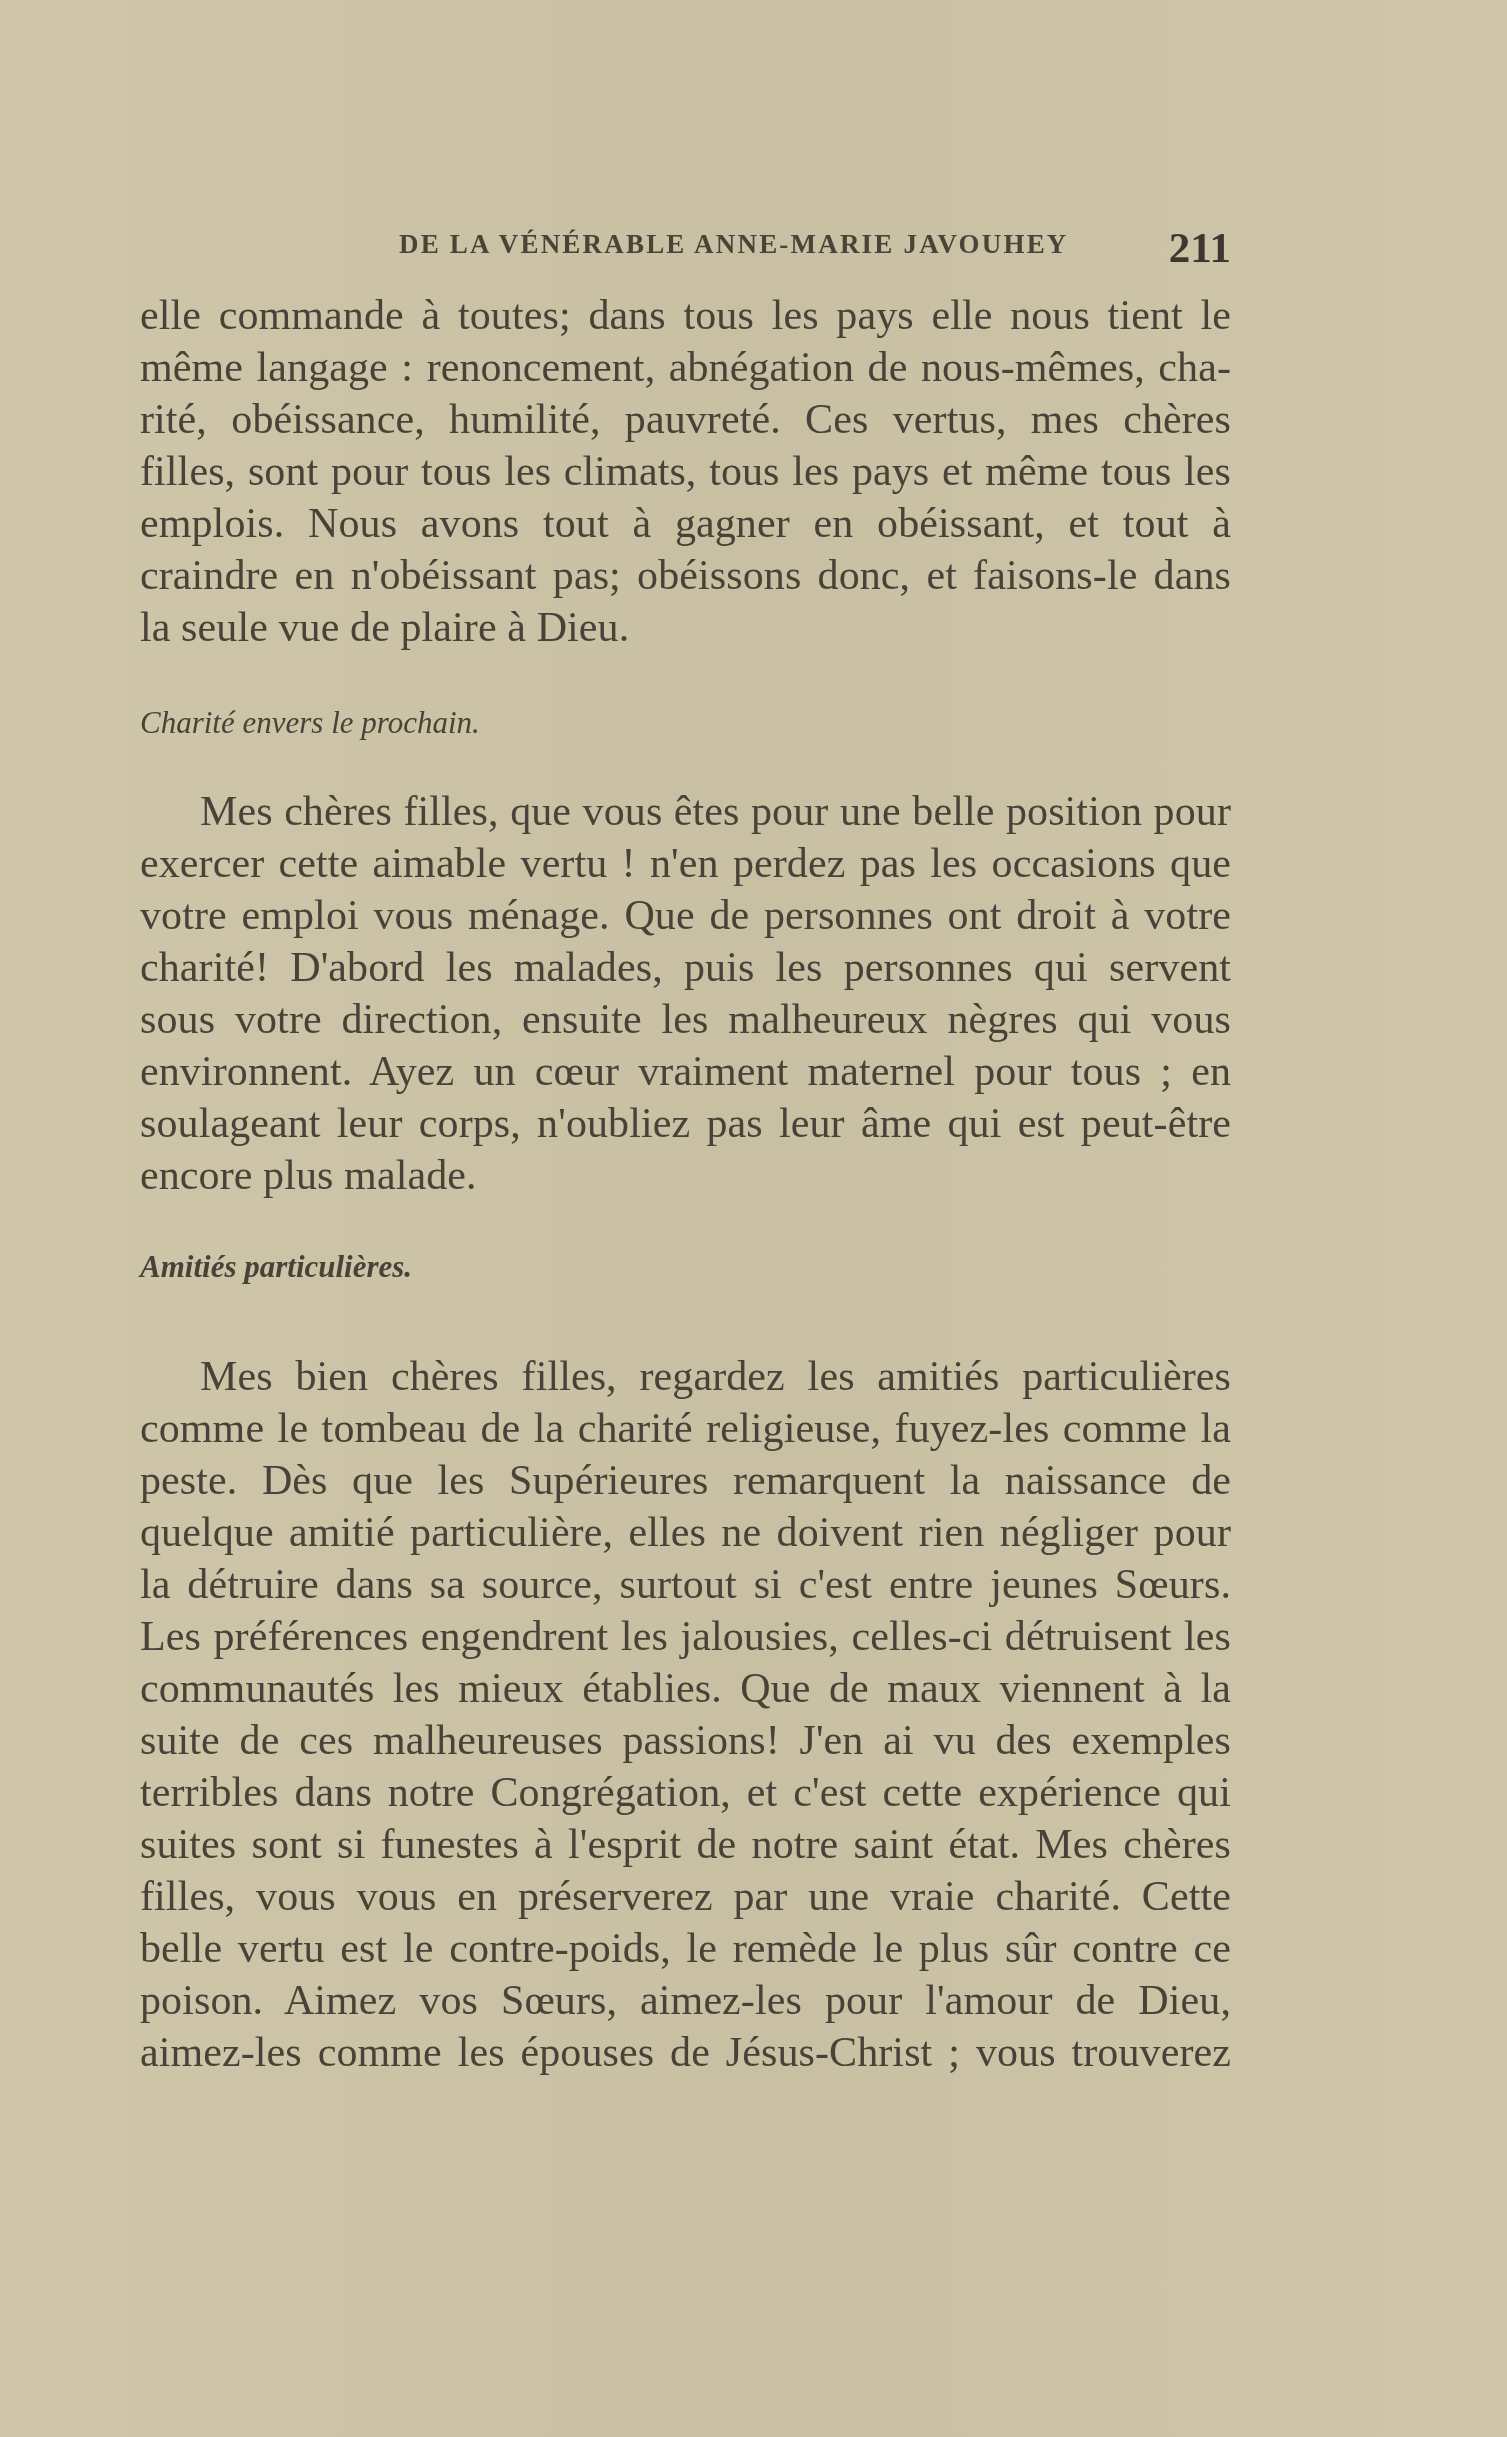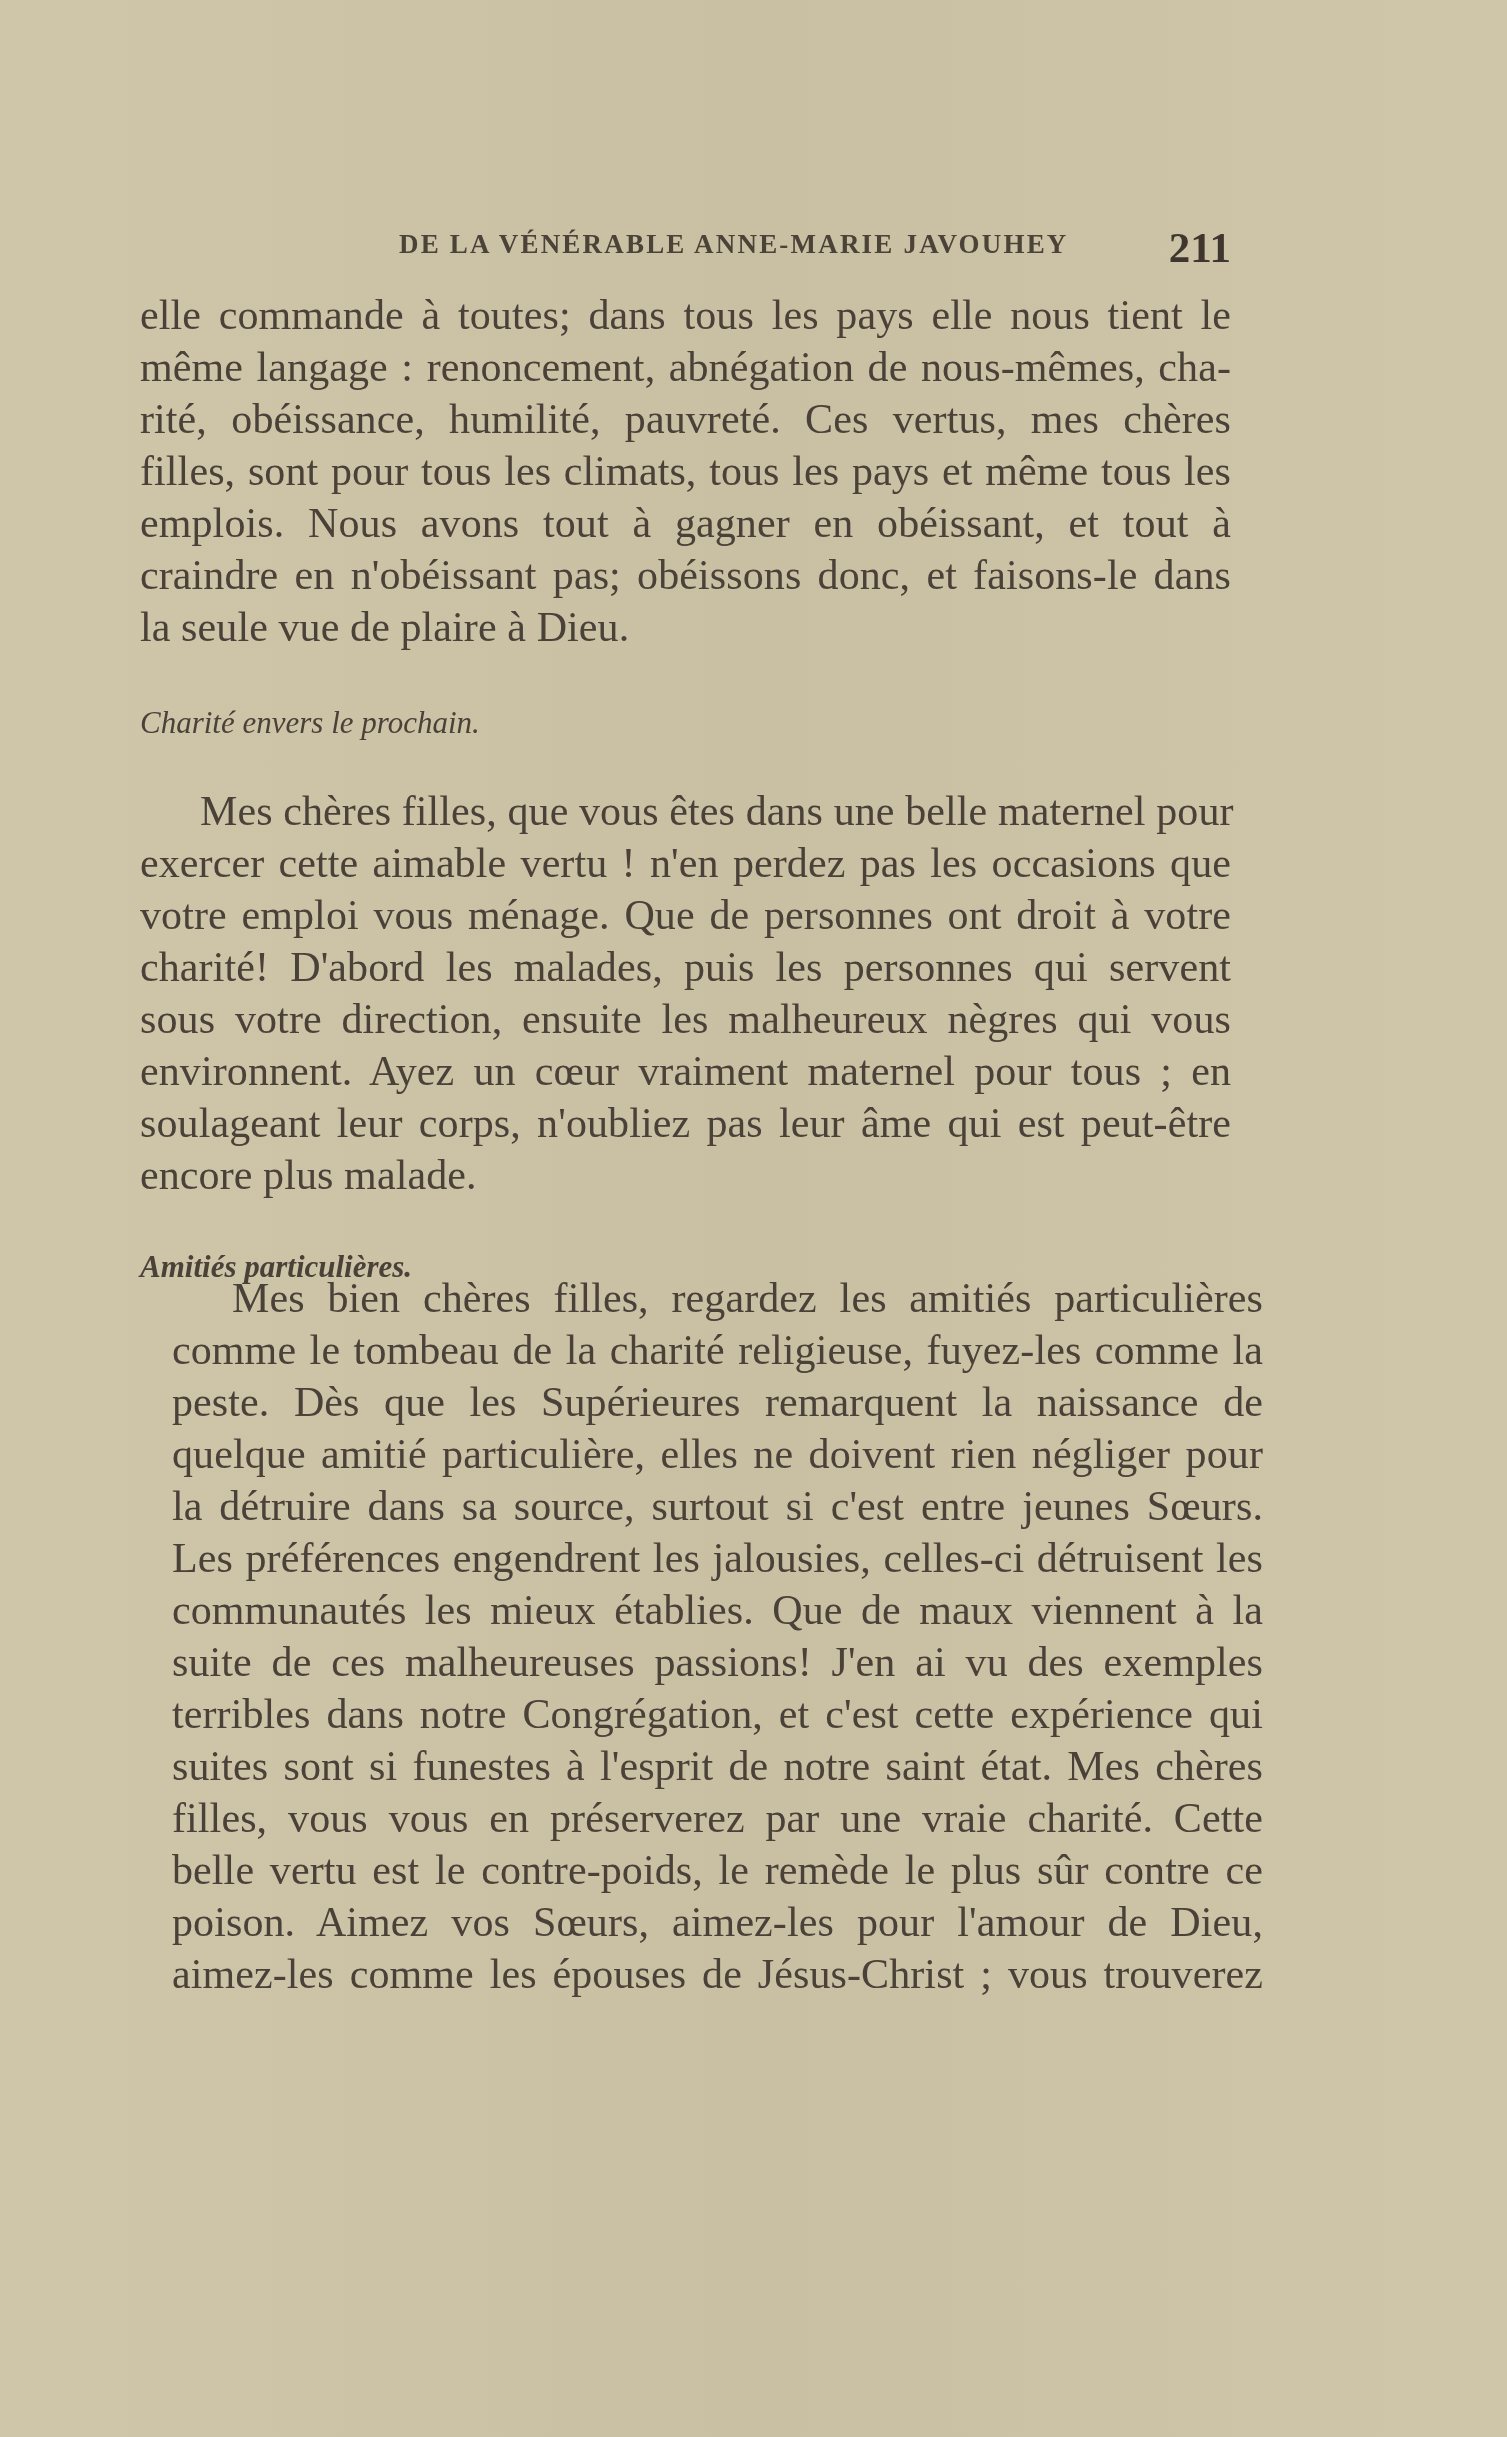--- a/index.html
+++ b/index.html
@@ -80,21 +80,21 @@
       text-align: left;
       font-family: "Liberation Serif", serif;
       font-style: italic;
       font-size: 31px;
       color: #4a4138;
     }
     #para1 { top: 289px; }
     #heading1 { top: 705px; }
     #para2 { top: 785px; }
     #heading2 { top: 1249px; font-weight: bold; }
-    #para3 { top: 1272px; margin-left: 32px; }
+    #para3 { top: 1350px; }
   </style>
 </head>
 <body>
 
 <div class="page">
 
   <div class="running-head">
     <span class="running-title">DE LA VÉNÉRABLE ANNE-MARIE JAVOUHEY</span>
     <span class="page-number">211</span>
   </div>
@@ -105,21 +105,21 @@
     <span class="line">rité, obéissance, humilité, pauvreté. Ces vertus, mes chères</span>
     <span class="line">filles, sont pour tous les climats, tous les pays et même tous les</span>
     <span class="line">emplois. Nous avons tout à gagner en obéissant, et tout à</span>
     <span class="line">craindre en n'obéissant pas; obéissons donc, et faisons-le dans</span>
     <span class="line last">la seule vue de plaire à Dieu.</span>
   </div>
 
   <div class="section-heading" id="heading1">Charité envers le prochain.</div>
 
   <div class="text-block" id="para2">
-    <span class="line indent">Mes chères filles, que vous êtes dans une belle maternel pour</span>
+    <span class="line indent">Mes chères filles, que vous êtes pour une belle position pour</span>
     <span class="line">exercer cette aimable vertu ! n'en perdez pas les occasions que</span>
     <span class="line">votre emploi vous ménage. Que de personnes ont droit à votre</span>
     <span class="line">charité! D'abord les malades, puis les personnes qui servent</span>
     <span class="line">sous votre direction, ensuite les malheureux nègres qui vous</span>
     <span class="line">environnent. Ayez un cœur vraiment maternel pour tous ; en</span>
     <span class="line">soulageant leur corps, n'oubliez pas leur âme qui est peut-être</span>
     <span class="line last">encore plus malade.</span>
   </div>
 
   <div class="section-heading" id="heading2">Amitiés particulières.</div>

